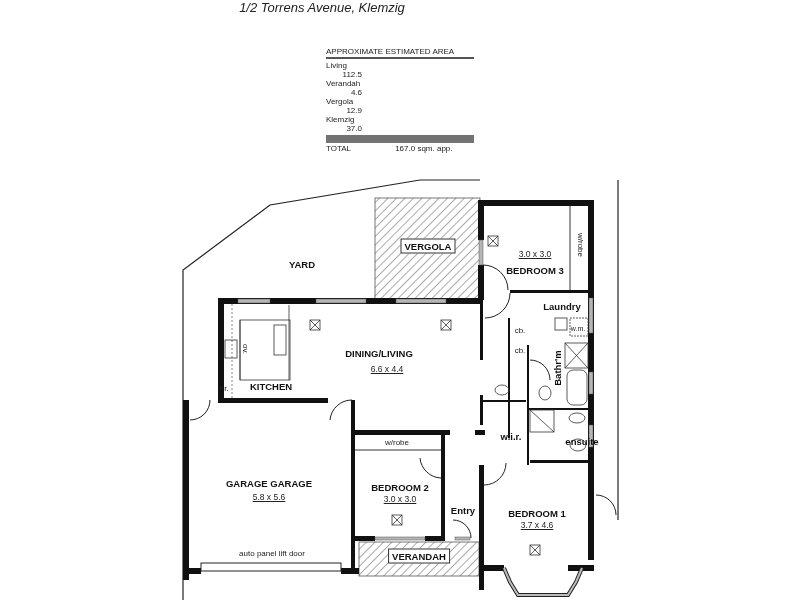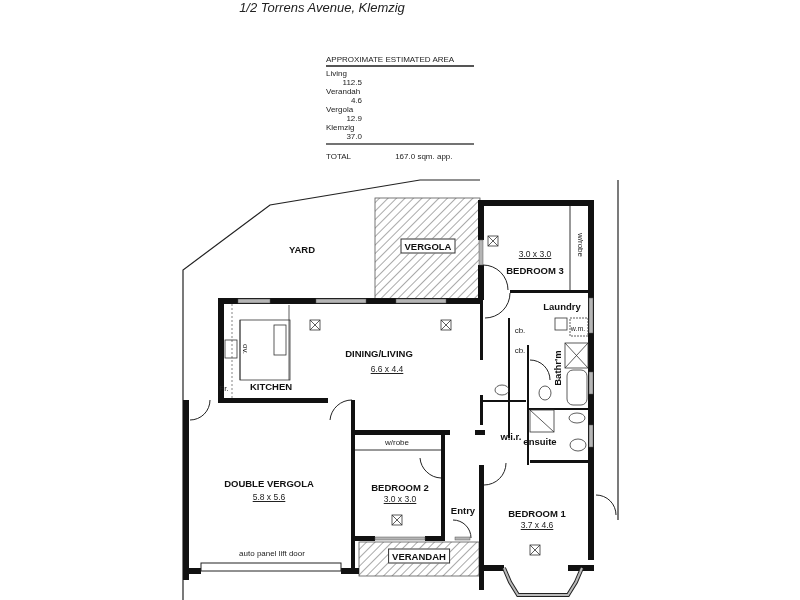--- a/index.html
+++ b/index.html
@@ -1,23 +1,23 @@
 <!DOCTYPE html>
 <html><head>
 <meta charset="utf-8">
 <style>
   html, body { margin:0; padding:0; background:#ffffff; }
   body { width:800px; height:600px; position:relative; overflow:hidden; font-family:"Liberation Sans", sans-serif; color:#111; }
   .title { position:absolute; left:0; width:644px; top:0; text-align:center; font-style:italic; font-size:13px; color:#222; }
-  .area-table { position:absolute; left:326px; top:55px; width:148px; font-size:8px; color:#222; line-height:9px; }
+  .area-table { position:absolute; left:326px; top:47px; width:148px; font-size:8px; color:#222; line-height:9px; }
   .area-head { border-bottom:2px solid #555; padding-bottom:1px; margin-bottom:2px; letter-spacing:0; }
   .area-row { display:flex;flex-direction:column; }
   .area-row .k { width:58px; }
   .area-row .v { width:36px; text-align:right; }
-  .area-total { border-top:2px solid #737373; margin-top:2px; padding-top:7px; display:flex; }
+  .area-total { border-top:8px solid #737373; margin-top:2px; padding-top:1px; display:flex; }
   .area-total .k { width:58px; }
   .area-total .v { width:80px; text-align:left; padding-left:12px; }
   svg { position:absolute; left:0; top:0; }
   .lbl { position:absolute; font-weight:bold; font-size:9.5px; white-space:nowrap; transform:translate(-50%,-50%); }
   .dim { position:absolute; font-size:8.5px; white-space:nowrap; transform:translate(-50%,-50%); color:#222;text-decoration:underline; }
   .small { position:absolute; font-size:8px; white-space:nowrap; transform:translate(-50%,-50%); color:#222; }
   .boxed { background:#fff; border:1px solid #333; padding:1px 3px; }
   .vert { transform:translate(-50%,-50%) rotate(90deg); }
   .vert-ccw { transform:translate(-50%,-50%) rotate(-90deg); }
 </style>
@@ -176,44 +176,44 @@
     <rect x="530" y="410" width="24" height="22"></rect>
     <line x1="530" y1="410" x2="554" y2="432"></line>
     <ellipse cx="577" cy="418" rx="8" ry="5"></ellipse>
     <ellipse cx="502" cy="390" rx="7" ry="5"></ellipse>
     <ellipse cx="578" cy="445" rx="8" ry="6"></ellipse>
     <rect x="555" y="318" width="12" height="12"></rect>
     <rect x="570" y="318" width="18" height="18" stroke-dasharray="2,1"></rect>
   </g>
 </svg>
 
-<div class="lbl" style="left:302px;top:249px;text-align:center;">YARD</div>
+<div class="lbl" style="left:302px;top:264px;text-align:center;">YARD</div>
 <div class="lbl boxed" style="left:428px;top:246px;">VERGOLA</div>
 
 <div class="lbl" style="left:535px;top:241px;margin-top:29px;">BEDROOM 3</div>
 <div class="dim" style="left:535px;top:254px;">3.0 x 3.0</div>
 <div class="small vert" style="left:580px;top:245px;">w/robe</div>
 
 <div class="lbl" style="left:562px;top:306px;">Laundry</div>
 <div class="small" style="left:520px;top:330px;">cb.</div>
 <div class="small" style="left:520px;top:350px;">cb.</div>
 <div class="small" style="left:578px;top:328px;font-size:7px;">w.m.</div>
 
 <div class="lbl" style="left:379px;top:353px;">DINING/LIVING</div>
 <div class="dim" style="left:387px;top:369px;">6.6 x 4.4</div>
 
 <div class="lbl" style="left:271px;top:386px;">KITCHEN</div>
 <div class="small vert" style="left:245px;top:349px;">ov.</div>
 <div class="small" style="left:224px;top:388px;">Fr.</div>
 
 <div class="lbl vert-ccw" style="left:557px;top:368px;">Bathr'm</div>
 <div class="lbl" style="left:511px;top:436px;">w.i.r.</div>
-<div class="lbl" style="left:540px;top:441px;">ensuite</div>
-
-<div class="lbl" style="left:269px;top:483px;">DOUBLE VERGOLA</div>
+<div class="lbl" style="left:582px;top:441px;">ensuite</div>
+
+<div class="lbl" style="left:269px;top:483px;">GARAGE GARAGE</div>
 <div class="dim" style="left:269px;top:497px;text-align:right;">5.8 x 5.6</div>
 <div class="small" style="left:272px;top:553px;">auto panel lift door</div>
 
 <div class="small" style="left:397px;top:442px;">w/robe</div>
 <div class="lbl" style="left:400px;top:487px;">BEDROOM 2</div>
 <div class="dim" style="left:400px;top:499px;">3.0 x 3.0</div>
 
 <div class="lbl" style="left:463px;top:510px;">Entry</div>
 <div class="lbl boxed" style="left:419px;top:556px;">VERANDAH</div>
 

